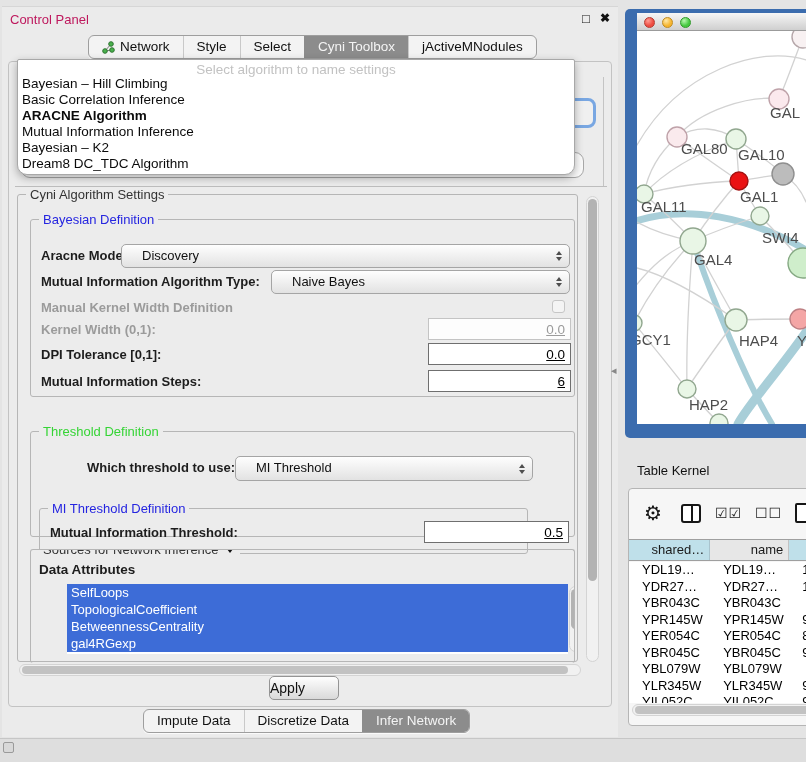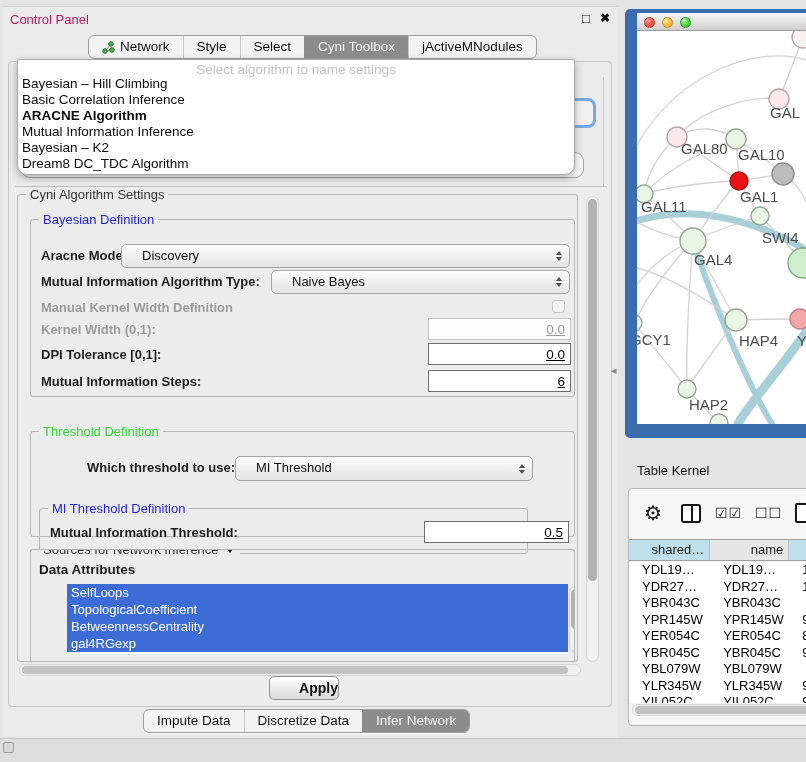--- a/index.html
+++ b/index.html
@@ -62,21 +62,21 @@
 
   .attr-list { position:absolute; left:36px; top:34px; width:501px; height:70px; background:#fff; overflow:hidden; }
   .attr-item { height:17px; line-height:17px; padding-left:4px; font-size:13px; color:#fff; background:#3d6cd7; white-space:nowrap; }
 
   
   .vsb { position:absolute; width:13px; background:#f1f1f1; border:1px solid #d4d4d4; border-radius:7px; }
   .vsb .thumb { position:absolute; left:1px; width:9px; background:#b3b3b3; border-radius:5px; }
   .hsb { position:absolute; height:12px; background:#f1f1f1; border:1px solid #d4d4d4; border-radius:7px; }
   .hsb .thumb { position:absolute; top:1px; height:8px; background:#c2c2c2; border-radius:5px; }
 
-  .btn { position:absolute; background:linear-gradient(#fefefe,#d9d9d9); border:1px solid #949494; border-radius:5px; font-size:14px; color:#111; text-align:right; line-height:22px;font-weight:bold; }
+  .btn { position:absolute; background:linear-gradient(#fefefe,#d9d9d9); border:1px solid #949494; border-radius:5px; font-size:14px; color:#111; text-align:left; line-height:22px; }
 
   
   .net-window { position:absolute; left:625px; top:9px; width:190px; height:429px; background:#3b6cae; border-radius:5px 0 0 5px; }
   .net-titlebar { position:absolute; left:637px; top:13px; width:169px; height:18px; background:linear-gradient(#f6f6f6,#cfcfcf); border-bottom:1px solid #9b9b9b; }
   .tl { position:absolute; top:3.5px; width:11px; height:11px; border-radius:50%; }
   .tl-red { left:7px; background:radial-gradient(circle at 35% 30%, #ff9d93, #ee4b40 60%); border:1px solid #b43a30; }
   .tl-yellow { left:25px; background:radial-gradient(circle at 35% 30%, #ffe9a8, #f6b42e 60%); border:1px solid #c08b1e; }
   .tl-green { left:43px; background:radial-gradient(circle at 35% 30%, #b8f7b0, #46c93f 60%); border:1px solid #2e9a28; }
   .net-canvas { position:absolute; left:637px; top:31px; width:169px; height:393px; background:#fff; overflow:hidden; }
 

